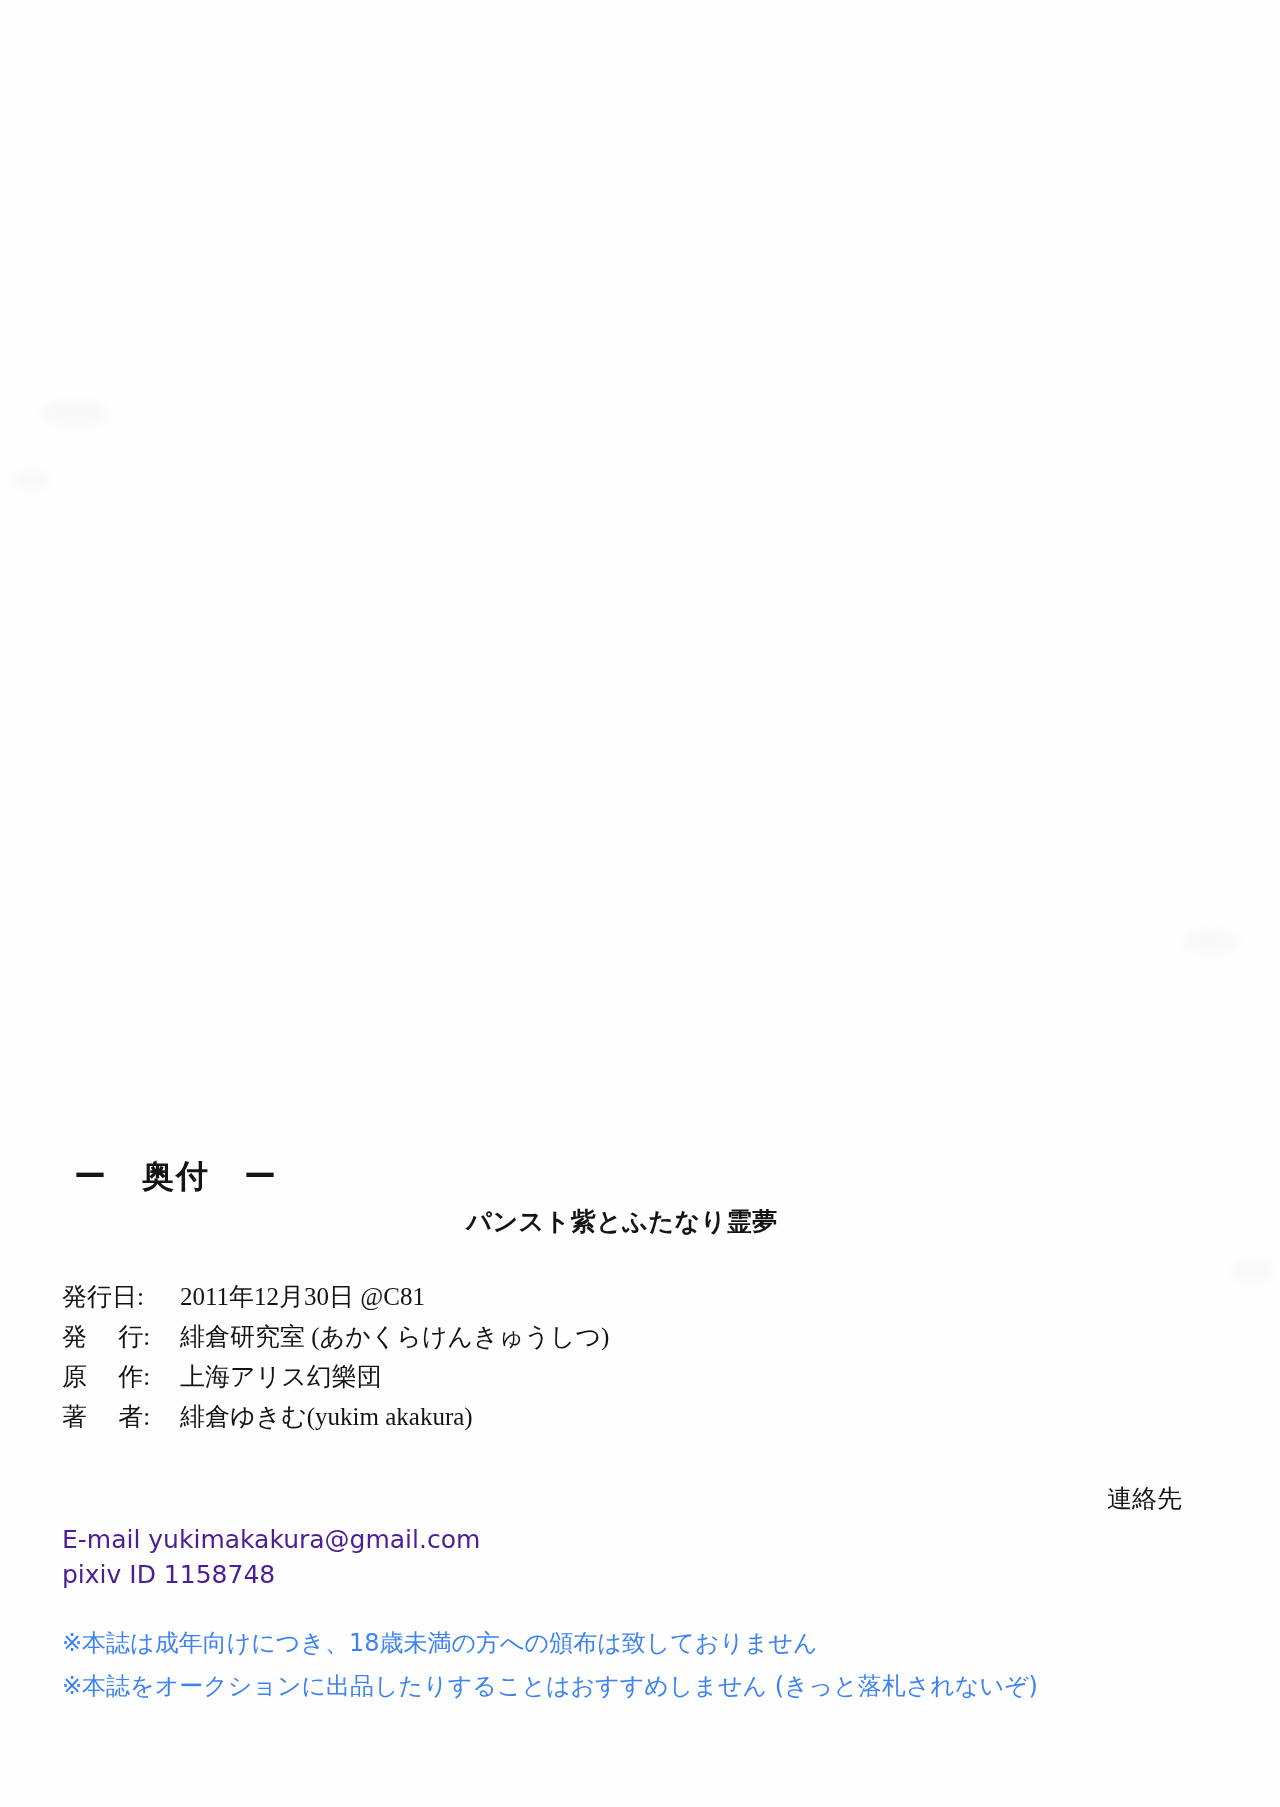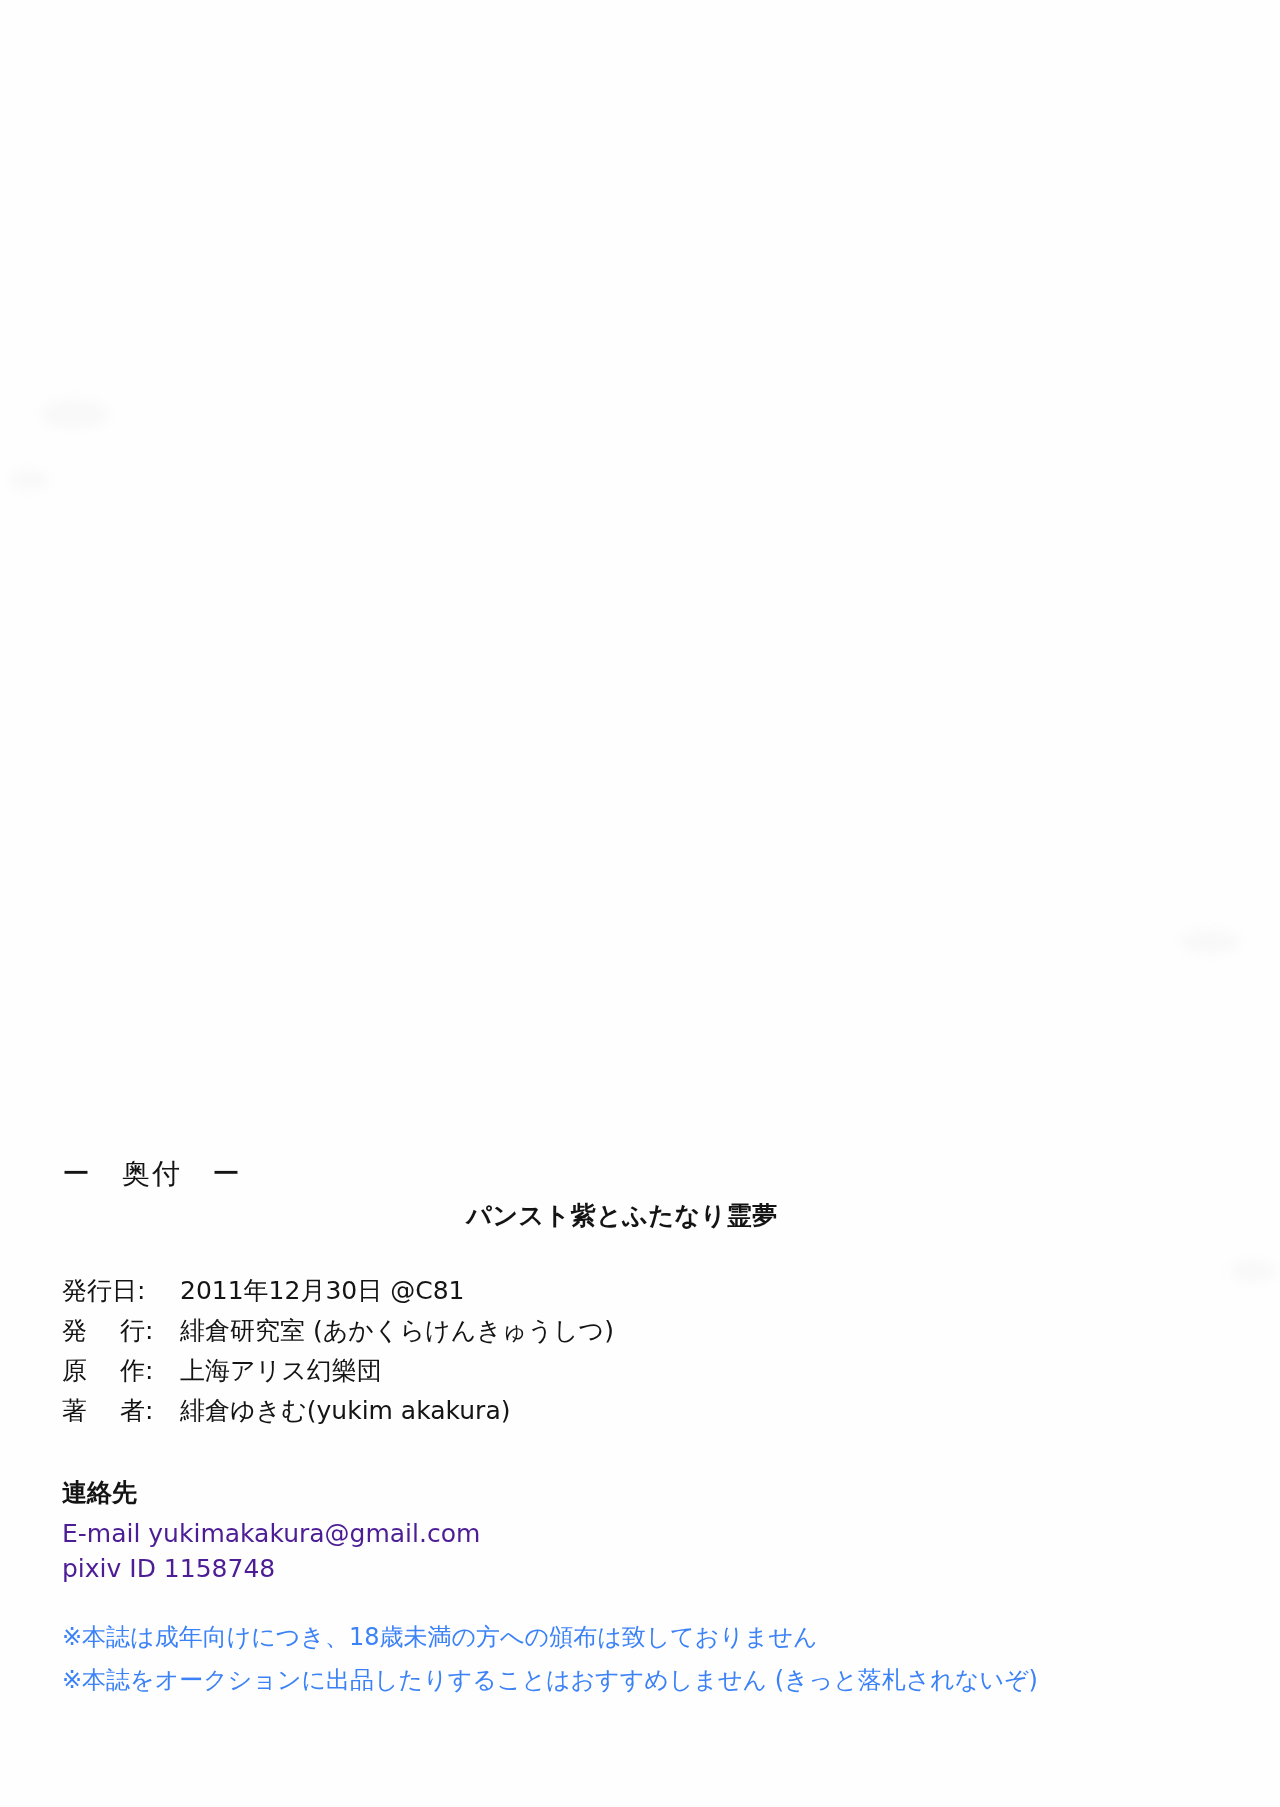--- a/index.html
+++ b/index.html
@@ -28,54 +28,56 @@
     filter: blur(6px);
     opacity: .55;
   }
   .colophon {
     position: absolute;
     left: 62px;
     top: 1155px;
     width: 1120px;
   }
   .colophon-header {
-    font-size: 28px;
-    font-weight: normal;
+    font-size: 32px;
+    font-weight: bold;
     letter-spacing: 2px;
-    margin: 0 0 6px 0;
+    margin: 0 0 6px 12px;
     color: #141414;
   }
   .colophon-title {
     font-size: 25px;
     font-weight: bold;
     margin: 0 0 42px 0;
     letter-spacing: .5px;
     color: #141414;
     text-align: center;
   }
   .info-table {
     border-collapse: collapse;
     margin: 0 0 42px 0;
+    font-family: Liberation Serif, serif;
   }
   .info-table td {
     font-size: 25px;
     padding: 0 0 7px 0;
     vertical-align: top;
     color: #141414;
     white-space: nowrap;
   }
   .info-label {
     width: 118px;
     letter-spacing: 0;
   }
   .contact-heading {
     font-size: 25px;
-    font-weight: bold;
+    font-weight: normal;
     margin: 0 0 10px 0;
     color: #141414;
+    text-align: right;
   }
   .contact-line {
     font-size: 25px;
     margin: 0 0 6px 0;
     color: #4c1d95;
   }
   .notes {
     margin-top: 38px;
   }
   .note-line {

